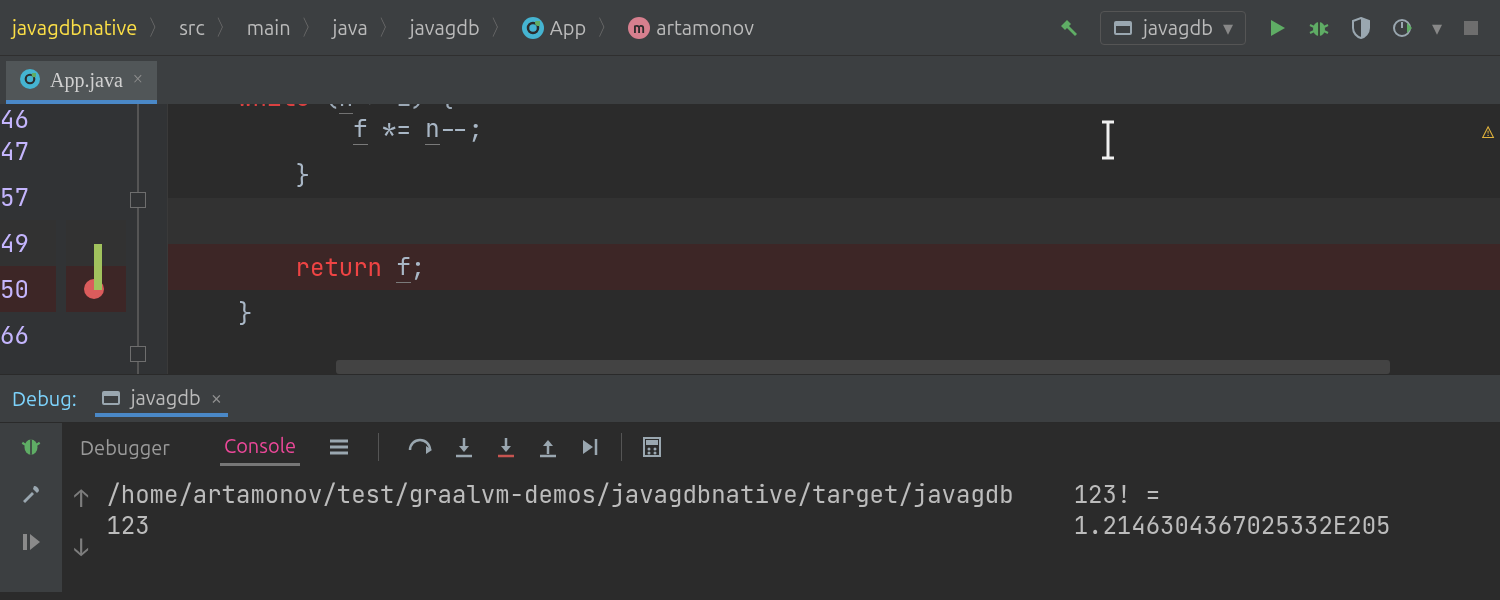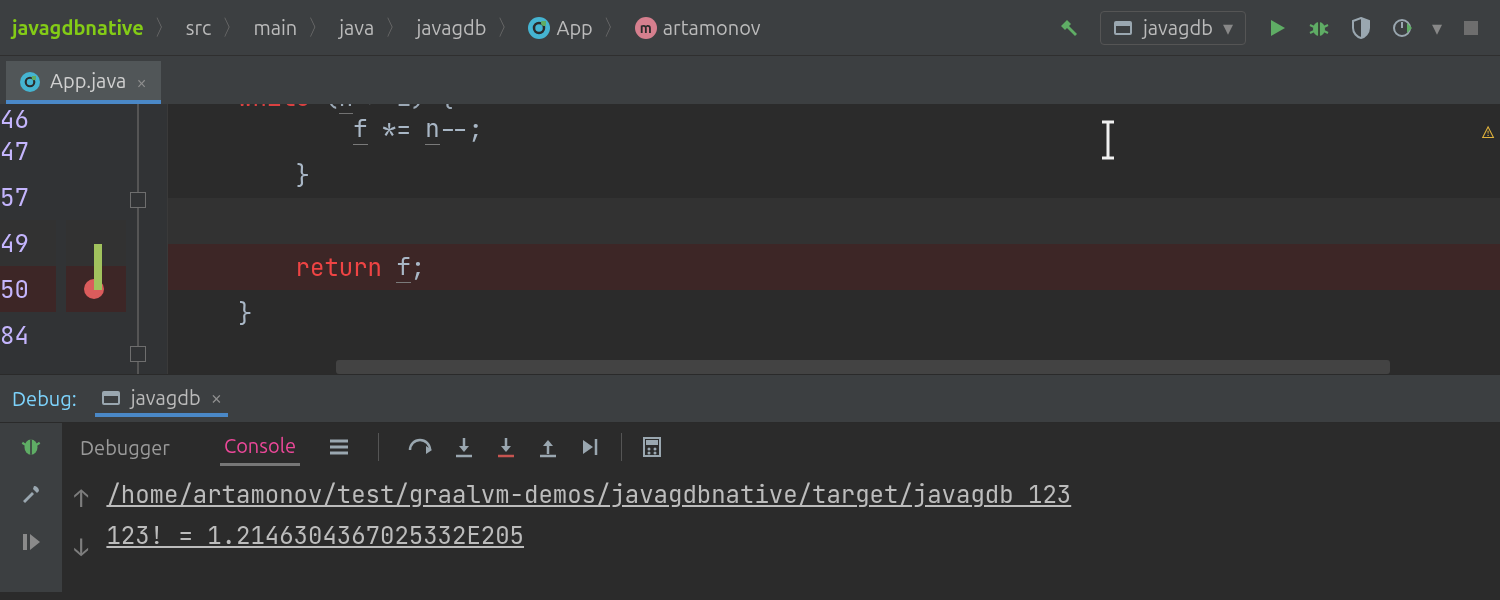--- a/index.html
+++ b/index.html
@@ -10,21 +10,21 @@
     font-size: 20px;
   }
 
   
   .topbar {
     display: flex; align-items: center; height: 56px;
     background: #3c3f41; padding: 0 12px; gap: 8px;
     border-bottom: 1px solid #2f2f2f;
   }
   .crumb { display: flex; align-items: center; gap: 6px; white-space: nowrap; }
-  .crumb.bold { font-weight: 700; color: #84cc16; }
+  .crumb.bold { font-weight: 400; color: #fde047; }
   .crumb-sep { color: #6a6a6a; font-size: 22px; user-select: none; padding: 0 2px;}
   .icon-circle {
     width: 22px; height: 22px; border-radius: 50%; display: inline-flex;
     align-items: center; justify-content: center; font-size: 14px; font-weight: 700;
     color: #2b2b2b;
   }
   .ic-class { background: #45b4d1; }
   .ic-method { background: #d67f8e; }
   .spacer { flex: 1; }
   .tool-btn {
@@ -37,23 +37,23 @@
     cursor: pointer; margin: 0 6px;
   }
   .run-config .chev { color: #888; }
 
   
   .tabstrip {
     display: flex; align-items: flex-end; height: 48px; background: #3c3f41;
     padding-left: 6px;
   }
   .tab {
-    display: flex; align-items: flex-end; gap: 10px; padding: 8px 14px;
+    display: flex; align-items: flex-start; gap: 10px; padding: 8px 14px;
     background: #515658; color: #d0d0d0; cursor: pointer;
-    border-bottom: 4px solid #4a88c7; position: relative; top: 0;
+    border-bottom: 4px solid #4a88c7; position: relative; top: 0; font-family: Liberation Serif, serif;
   }
   .tab .close { color: #8f8f8f; cursor: pointer; font-size: 18px; }
 
   
   .editor {
     display: flex; height: 270px; background: #2b2b2b;
     font-family: "JetBrains Mono","Consolas",monospace; font-size: 24px;
     position: relative;
   }
   .gutter-nums {
@@ -131,21 +131,21 @@
   .dtab.active { color: #ec4899; border-bottom: 3px solid #777; margin-left: 18px; }
   .sep-v { width: 1px; height: 28px; background: #555; }
   .step-icons { display: flex; align-items: center; gap: 20px; color: #9c9c9c; }
   .step-icons .tb { cursor: pointer; }
   .console {
     display: flex; gap: 18px; padding: 8px 12px;
     font-family: "JetBrains Mono","Consolas",monospace; font-size: 24px;
     color: #bcbcbc;
   }
   .console-arrows { display: flex; flex-direction: column; gap: 18px; color: #7d7d7d; padding-top:4px;}
-  .console-lines { display: flex; flex-direction: column; gap: 10px; text-decoration: underline; }
+  .console-lines { display: flex; gap: 10px; }
 
   svg { display: block; }
 </style>
 </head>
 <body>
 
 <div class="topbar">
   <span class="crumb bold">javagdbnative</span>
   <span class="crumb-sep">〉</span>
   <span class="crumb">src</span>
@@ -239,21 +239,21 @@
   </div>
 </div>
 
 <div class="editor">
   <div class="gutter-nums">
     <div class="line" style="height:24px;align-items:flex-start">46</div>
     <div class="line">47</div>
     <div class="line">57</div>
     <div class="line line49">49</div>
     <div class="line line50">50</div>
-    <div class="line">84</div>
+    <div class="line">66</div>
   </div>
 
   <div class="gutter-icons">
     <div class="line" style="height:24px"></div>
     <div class="line"></div>
     <div class="line" style="position:relative">
         <span class="bulb">💡</span>
       </div>
     <div class="line line49"></div>
     <div class="line line50" style="position:relative">

